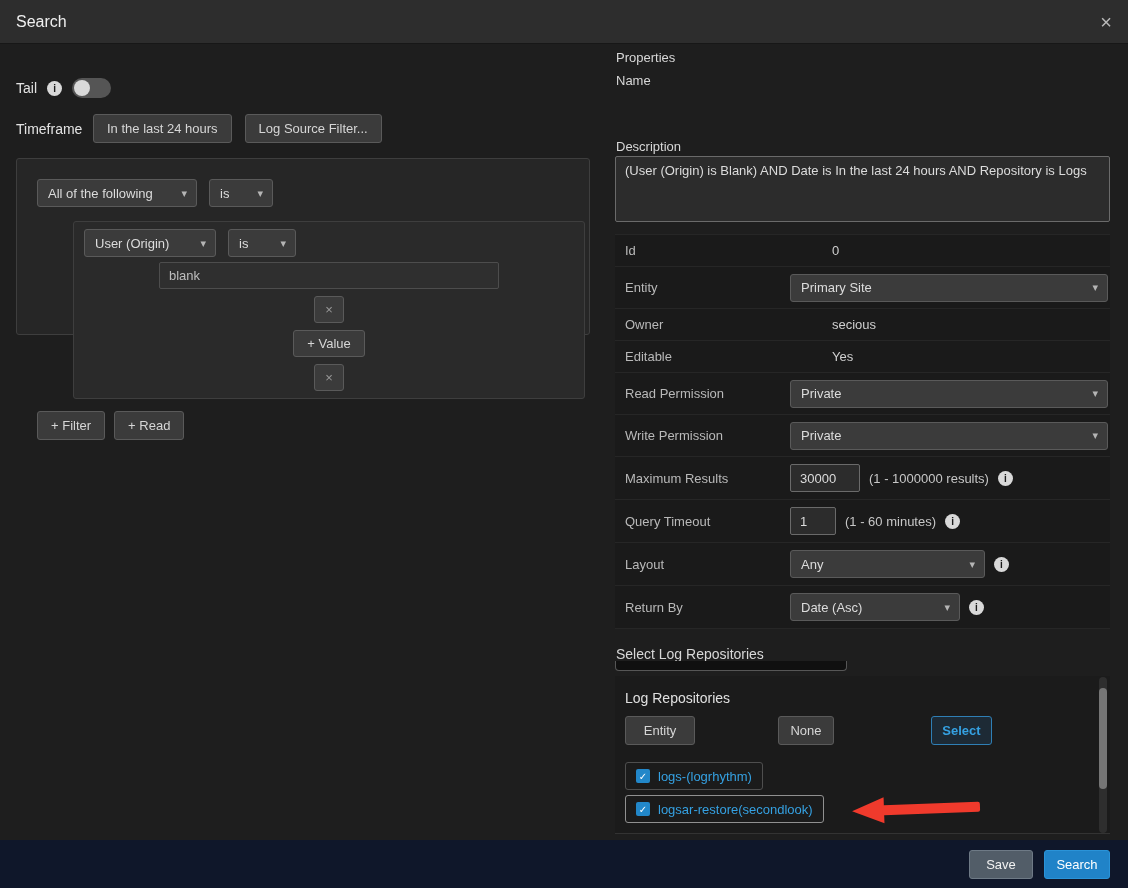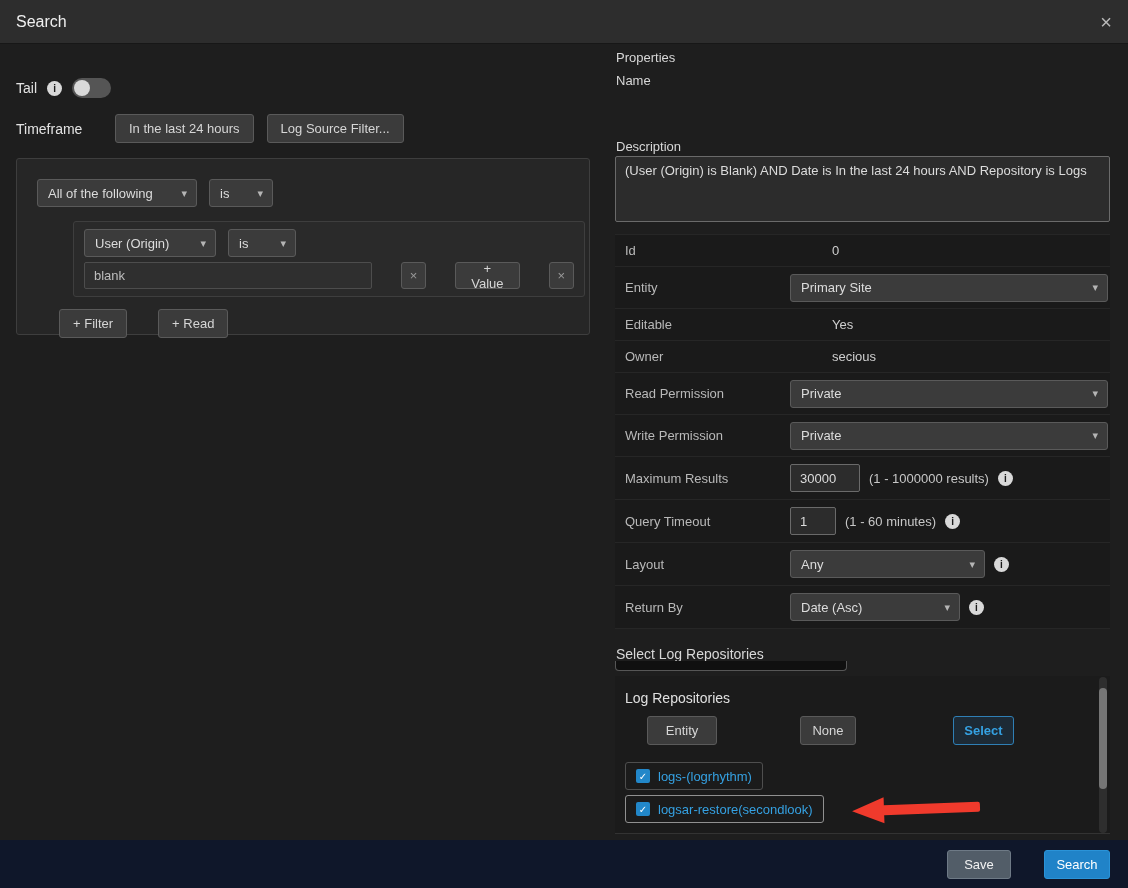--- a/index.html
+++ b/index.html
@@ -5,21 +5,21 @@
   * { margin:0; padding:0; box-sizing:border-box; font-family:"Liberation Sans", sans-serif; }
   html,body { width:1128px; height:888px; overflow:hidden; background:#3e4a57; }
   .dialog { position:absolute; left:0; top:0; width:1128px; height:840px; background:#1e1e1e; }
 
   
   .titlebar { position:absolute; left:0; top:0; width:100%; height:44px; background:#2d2d2d; display:flex; align-items:center; justify-content:space-between; padding:0 16px; border-bottom:1px solid #171717; }
   .titlebar .title { color:#f0f0f0; font-size:16px; }
   .titlebar .close { color:#b9b9b9; font-size:20px; cursor:pointer; line-height:1; }
 
   
-  .btn { display:inline-flex; align-items:center; justify-content:center; background:#3b3b3b; border:1px solid #5a5a5a; color:#d6d6d6; border-radius:3px; height:29px; padding:0 13px; font-size:13px; cursor:pointer;margin-left:22px; }
+  .btn { display:inline-flex; align-items:center; justify-content:center; background:#3b3b3b; border:1px solid #5a5a5a; color:#d6d6d6; border-radius:3px; height:29px; padding:0 13px; font-size:13px; cursor:pointer; }
   .sel { display:inline-flex; align-items:center; justify-content:space-between; background:#3b3b3b; border:1px solid #5a5a5a; border-radius:3px; height:28px; padding:0 9px 0 10px; color:#dcdcdc; font-size:13px; cursor:pointer; }
   .sel .caret { color:#b5b5b5; font-size:11px; margin-left:8px; }
   .tinput { background:#2c2c2c; border:1px solid #6a6a6a; color:#dcdcdc; height:29px; border-radius:2px; padding:0 9px; font-size:13px; }
   .info { display:inline-flex; align-items:center; justify-content:center; width:15px; height:15px; border-radius:50%; background:#d9d9d9; color:#1b1b1b; font-size:10px; font-weight:bold; }
   .w160{width:160px}.w64{width:64px}.w132{width:132px}.w68{width:68px}
   .w318{width:318px}.w195{width:195px}.w170{width:170px}
 
   
   .tail-row { position:absolute; left:16px; top:78px; display:flex; align-items:center; gap:10px; }
   .tail-row .lbl { color:#e3e3e3; font-size:14px; }
@@ -27,21 +27,21 @@
   .toggle .knob { position:absolute; left:2px; top:2px; width:16px; height:16px; border-radius:50%; background:#d9d9d9; }
 
   .timeframe-row { position:absolute; left:16px; top:114px; display:flex; align-items:center; }
   .timeframe-row .lbl { color:#e3e3e3; font-size:14px; width:77px; }
   .timeframe-row .btn + .btn { margin-left:13px; }
 
   .filter-box { position:absolute; left:16px; top:158px; width:574px; height:177px; background:#262626; border:1px solid #3e3e3e; border-radius:3px; padding:20px; }
   .fb-row1 { display:flex; gap:12px; }
   .fb-nested { margin:14px 0 0 36px; width:512px; background:#2a2a2a; border:1px solid #3e3e3e; border-radius:3px; padding:7px 10px; }
   .fb-nested .r { display:flex; gap:12px; align-items:center; }
-  .fb-nested .r2 { margin-top:5px; gap:7px; }
+  .fb-nested .r2 { margin-top:5px; gap:7px;flex-direction:column; }
   .fb-nested input.val { width:340px; height:27px; background:#2f2f2f; border:1px solid #4d4d4d; color:#bdbdbd; border-radius:2px; padding:0 9px; font-size:13px; }
   .xbtn { width:30px; height:27px; padding:0; font-size:13px; color:#9a9a9a; }
   .fb-row3 { margin-top:12px; display:flex; gap:9px; }
 
   
   .rhead { position:absolute; left:616px; color:#d8d8d8; font-size:13px; }
   .name-input { position:absolute; left:615px; top:91px; width:495px; }
   .desc-area { position:absolute; left:615px; top:156px; width:495px; height:66px; background:#2c2c2c; border:1px solid #6a6a6a; color:#dcdcdc; font-size:13px; padding:5px 9px; resize:none; line-height:1.45; border-radius:2px; }
 
   .ptable { position:absolute; left:615px; top:234px; width:495px; background:#1a1a1a; border-top:1px solid #262626; }
@@ -152,29 +152,29 @@
     <div class="prow h42">
       <div class="plabel">Entity</div>
       <div class="pval">
         <div class="sel w318">
           <span>Primary Site</span>
           <span class="caret">▾</span>
         </div>
       </div>
     </div>
     <div class="prow h32">
+      <div class="plabel">Owner</div>
+      <div class="pval">
+          <span>secious</span>
+        </div>
+    </div>
+    <div class="prow h32">
       <div class="plabel">Editable</div>
       <div class="pval">
           <span>Yes</span>
-        </div>
-    </div>
-    <div class="prow h32">
-      <div class="plabel">Owner</div>
-      <div class="pval">
-          <span>secious</span>
         </div>
     </div>
     <div class="prow h42">
       <div class="plabel">Read Permission</div>
       <div class="pval">
         <div class="sel w318">
           <span>Private</span>
           <span class="caret">▾</span>
         </div>
       </div>

